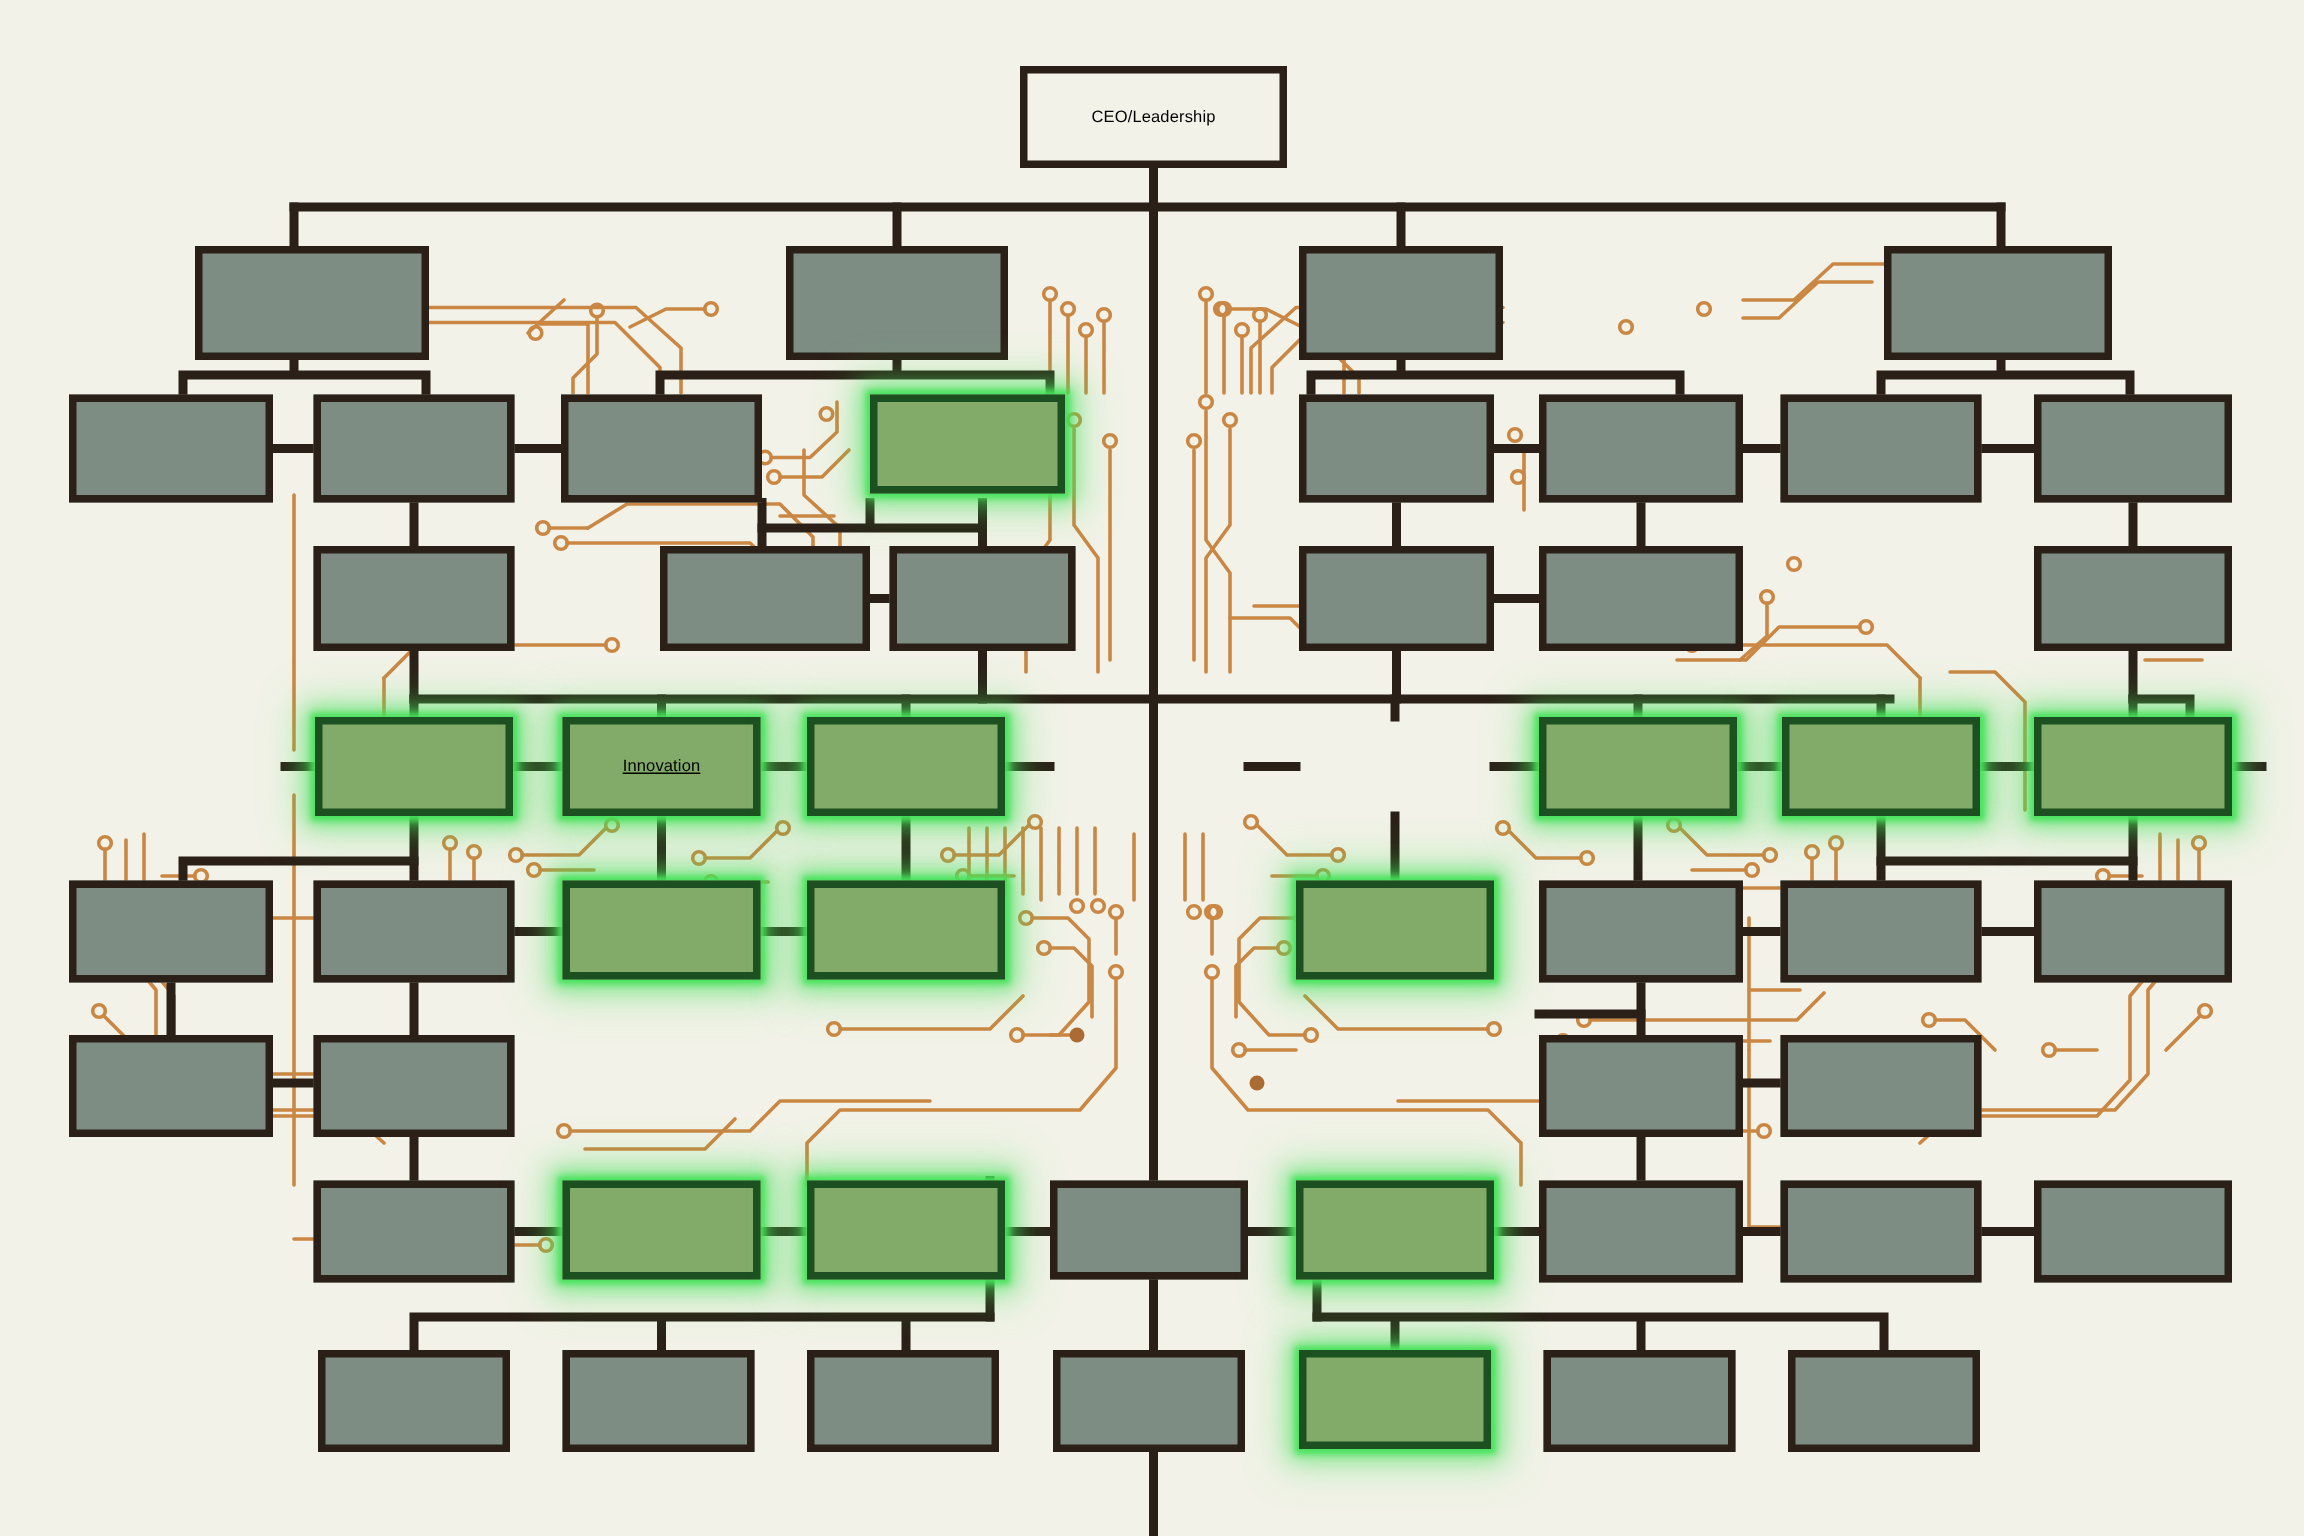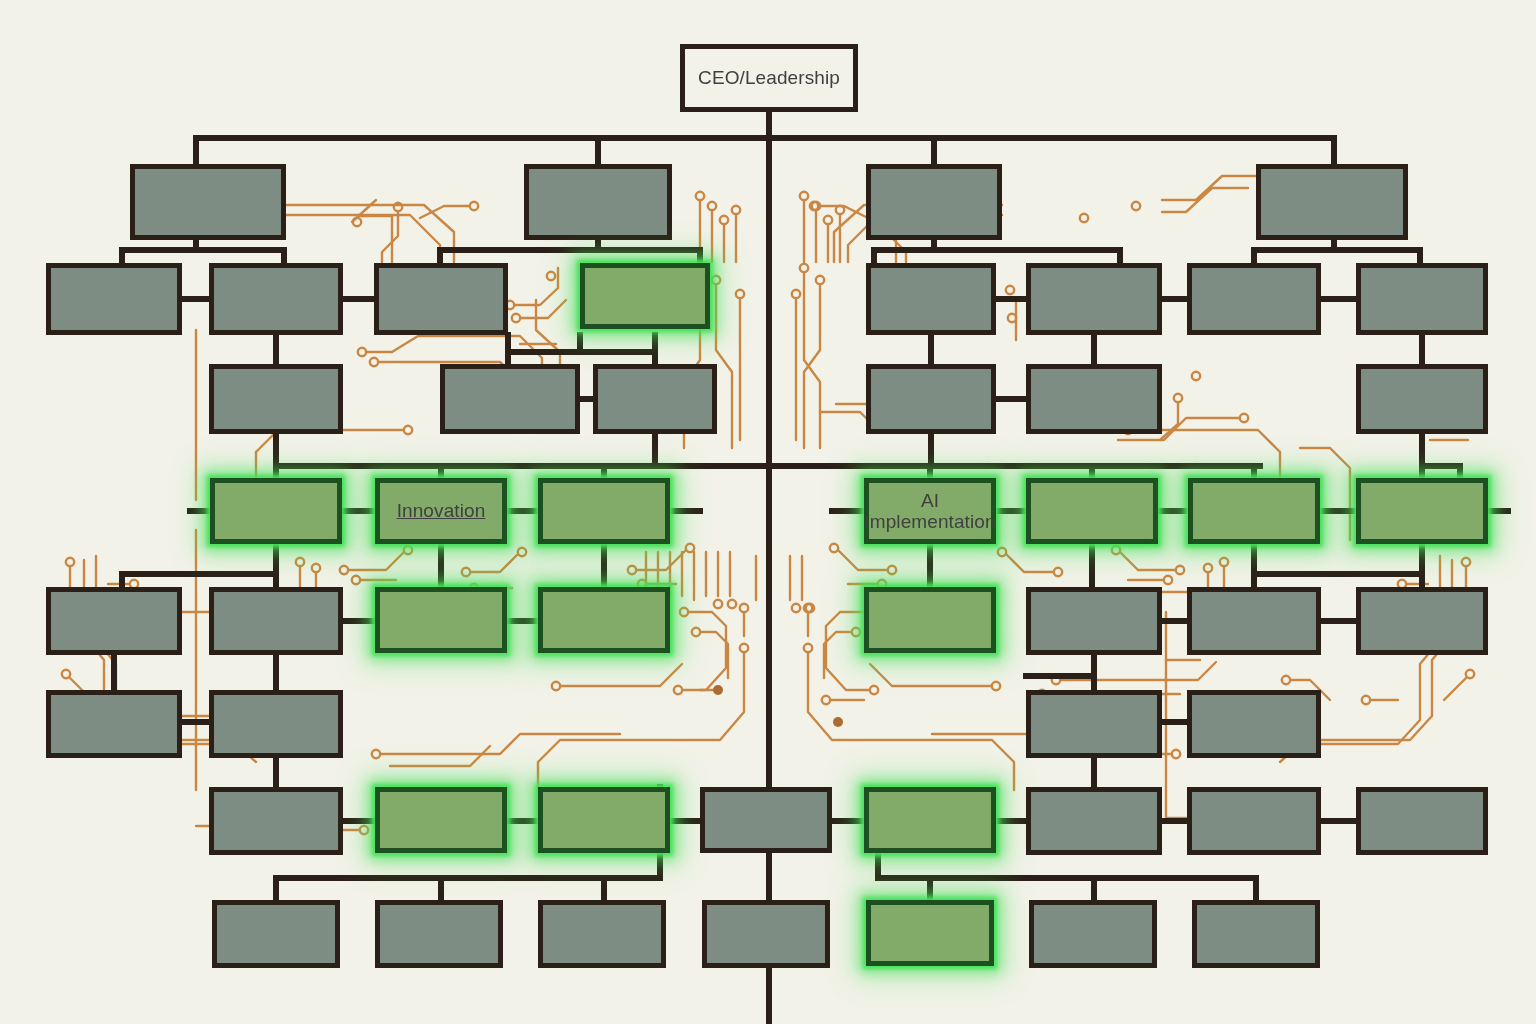--- a/index.html
+++ b/index.html
@@ -9,23 +9,23 @@
     font-family:"Liberation Sans", sans-serif;
   }
   #stage{position:relative;width:1536px;height:1024px;}
   #stage svg{position:absolute;left:0;top:0;width:1536px;height:1024px;}
   .node-layer{position:absolute;left:0;top:0;width:1536px;height:1024px;}
   .node{
     position:absolute;
     box-sizing:border-box;
     display:flex;align-items:center;justify-content:center;
     text-align:center;
-    font-size:19px;
+    font-size:11px;
     line-height:1.12;
-    color:#404040;
+    color:#000000;
     letter-spacing:.1px;
   }
   .node.gray{
     background:#7e8d84;
     border:5px solid #2b2018;
   }
   .node.green{
     background:#82ab69;
     border:5px solid #1d5021;
     box-shadow:0 0 4px 3px rgba(70,226,90,.95),
@@ -430,23 +430,20 @@
       </div>
       <div class="node green" style="left: 210px; top: 478px; width: 132px; height: 66px;">
         <span></span>
       </div>
       <div class="node green" style="left: 375px; top: 478px; width: 132px; height: 66px; text-decoration: underline;">
         <span>Innovation</span>
       </div>
       <div class="node green" style="left: 538px; top: 478px; width: 132px; height: 66px;">
         <span></span>
       </div>
-      <div class="node green" style="left: 864px; top: 478px; width: 132px; height: 66px;">
-        <span>AI Implementation</span>
-      </div>
       <div class="node green" style="left: 1026px; top: 478px; width: 132px; height: 66px;">
         <span></span>
       </div>
       <div class="node green" style="left: 1188px; top: 478px; width: 132px; height: 66px;">
         <span></span>
       </div>
       <div class="node green" style="left: 1356px; top: 478px; width: 132px; height: 66px;">
         <span></span>
       </div>
       <div class="node gray" style="left: 46px; top: 587px; width: 136px; height: 68px;">

